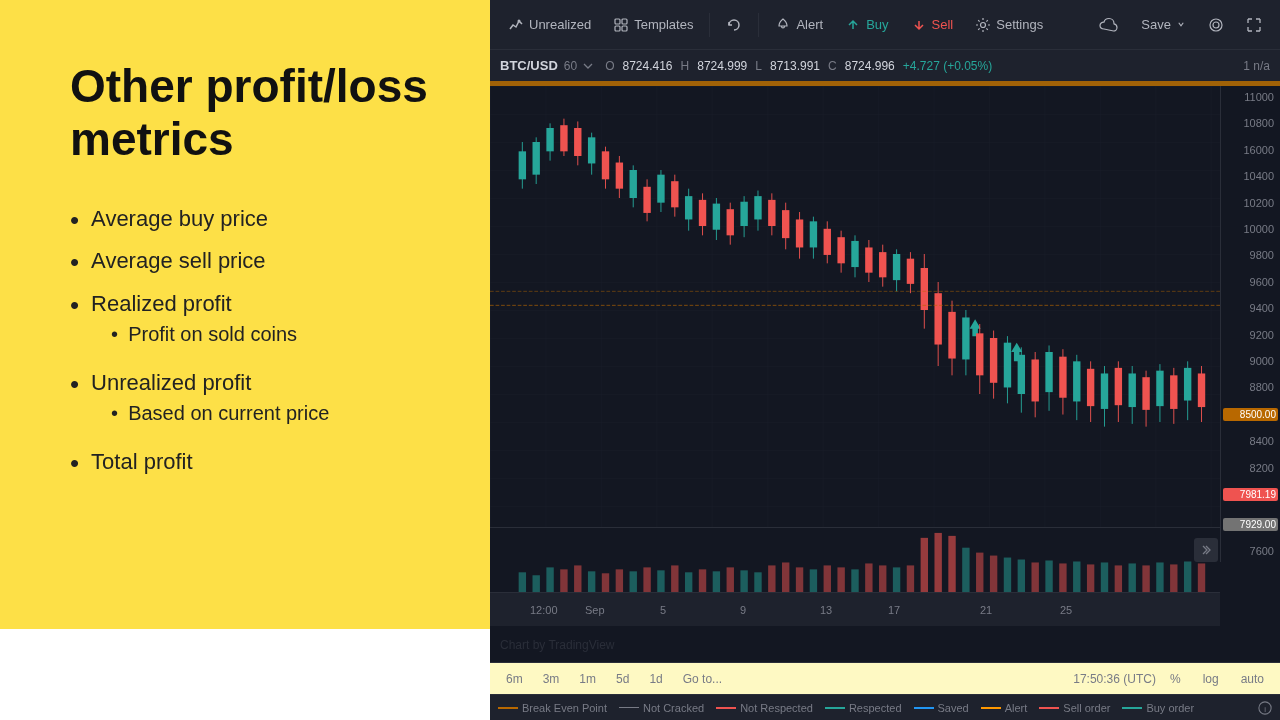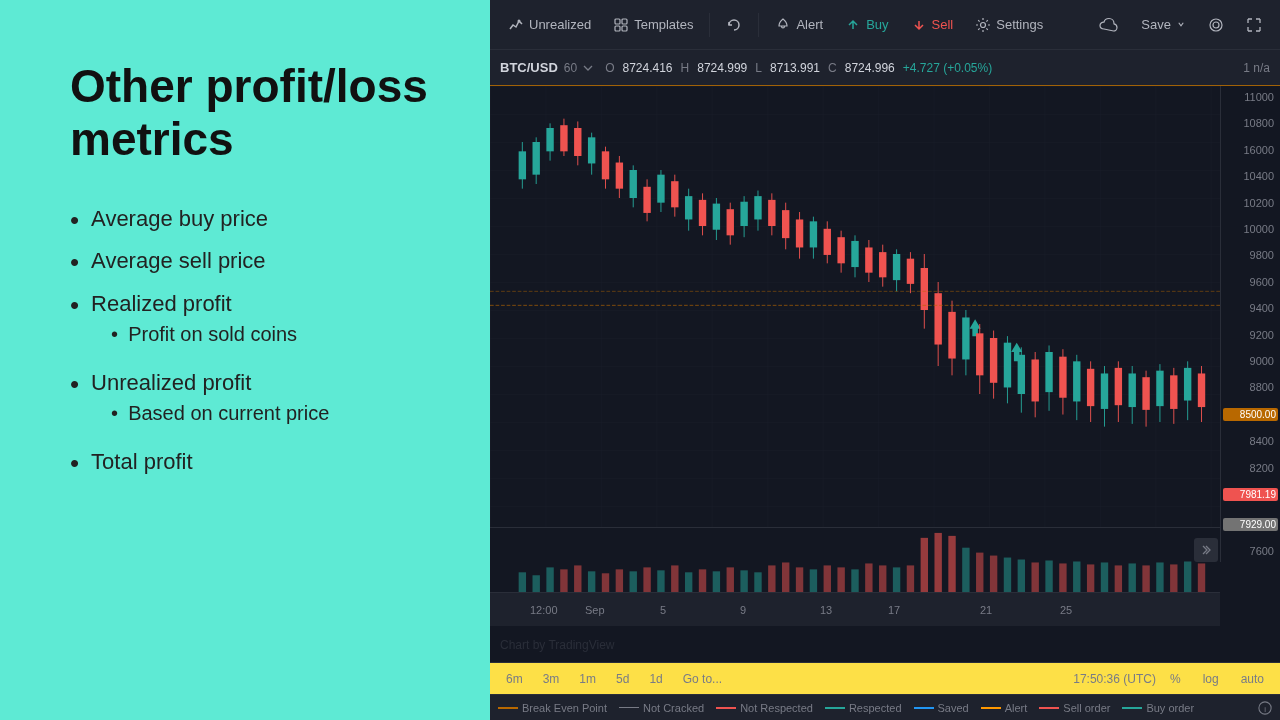--- a/index.html
+++ b/index.html
@@ -7,22 +7,22 @@
       width: 1280px;
       height: 720px;
       overflow: hidden;
       font-family: -apple-system, BlinkMacSystemFont, 'Segoe UI', Arial, sans-serif;
       display: flex;
     }
 
     
     .left-panel {
       width: 490px;
-      height: 720px;
-      background: #5eead4;
+      height: 629px;
+      background: #fde047;
       display: flex;
       flex-direction: column;
       justify-content: flex-start;
       padding: 60px 50px 40px 70px;
       flex-shrink: 0;
     }
 
     .slide-title {
       font-size: 46px;
       font-weight: 700;
@@ -144,21 +144,21 @@
       border: none;
     }
 
     
     .price-bar {
       height: 36px;
       background: #1e222d;
       display: flex;
       align-items: center;
       padding: 0 10px;
-      border-bottom: 1px solid #a16207;
+      border-bottom: 5px solid #a16207;
       gap: 12px;
       flex-shrink: 0;
     }
 
     .symbol-info {
       display: flex;
       align-items: center;
       gap: 6px;
       color: #d1d4dc;
       font-size: 13px;
@@ -209,21 +209,21 @@
     .price-tick {
       font-size: 11px;
       color: #787b86;
       text-align: right;
       padding-right: 4px;
     }
 
     
     .bottom-bar {
       height: 32px;
-      background: #fde047;
+      background: #fef9c3;
       display: flex;
       align-items: center;
       padding: 0 8px;
       gap: 4px;
       border-top: 1px solid #2a2e39;
       flex-shrink: 0;
     }
 
     .bottom-btn {
       padding: 2px 8px;

